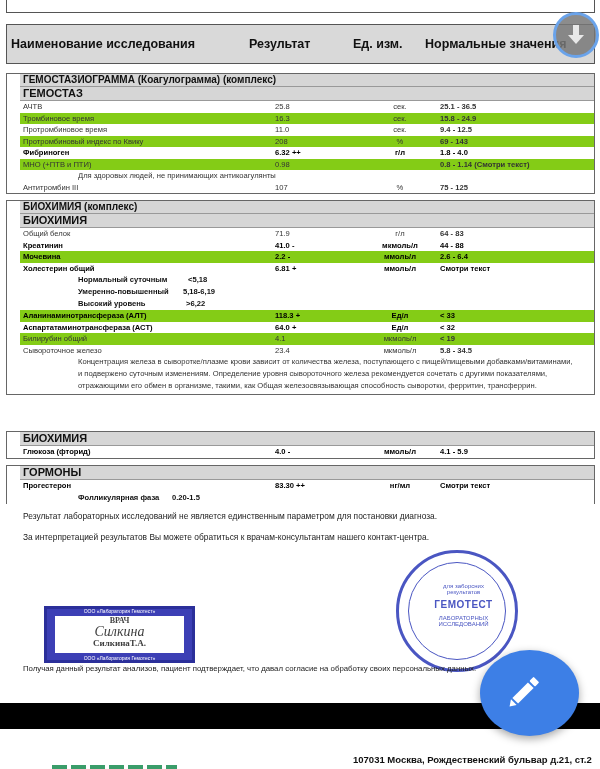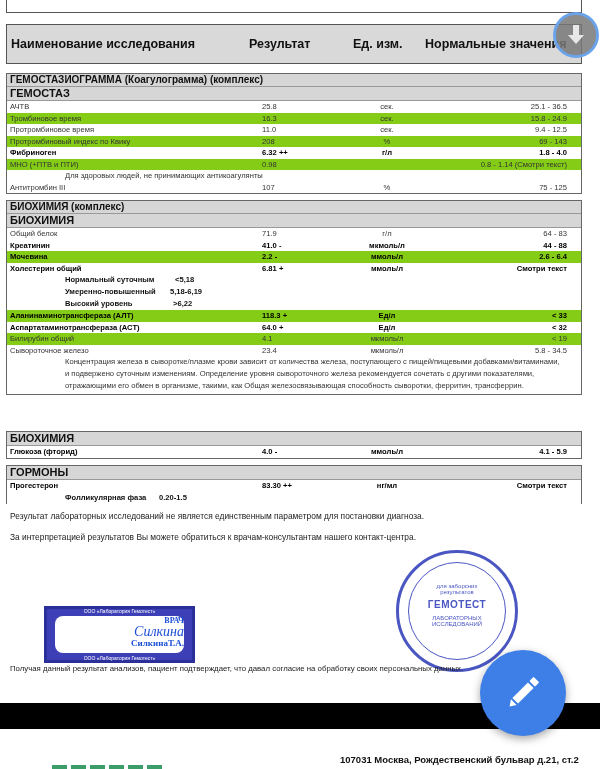--- a/index.html
+++ b/index.html
@@ -1,42 +1,42 @@
 <!DOCTYPE html>
 <html><head>
 <meta charset="utf-8">
 <style>
   html, body { margin:0; padding:0; }
   body { width:600px; height:769px; overflow:hidden; background:#ffffff; position:relative;
          font-family:"Liberation Sans", sans-serif; color:#111; }
-  .abs { position:absolute; }
+  .abs { position:absolute;padding-left:13px; }
   .topbox { left:6px; top:-2px; width:574px; height:14px; border:1px solid #555; border-top:none; background:#fff; }
   .colhead { left:6px; top:24px; width:574px; height:38px; background:#d9d9d9; border:1px solid #555;
              font-weight:bold; font-size:12.5px; }
   .colhead span { position:absolute; top:12px; }
   .section { left:6px; width:574px; border:1px solid #666; background:#fff; }
   .shead { background:#d6d6d6; font-weight:bold; font-size:10px; height:12px; line-height:12px; padding-left:3px;
            border-bottom:1px solid #999; }
   .shead.big { font-size:11px; height:13px; line-height:13px; }
   .row { position:relative; height:11.5px; font-size:7.6px; line-height:11.5px; color:#333; }
   .row.alt { background:#84cc16; }
   .row.b { font-weight:bold; color:#000; }
   .row .name { position:absolute; left:3px; }
   .row .res { position:absolute; left:255px; width:60px; text-align:left; }
   .row .unit { position:absolute; left:345px; width:70px; text-align:center; }
-  .row .norm { position:absolute; left:420px; width:140px; text-align:right; }
+  .row .norm { position:absolute; left:420px; width:140px; text-align:left;font-weight:bold; }
   .sub { position:relative; height:12px; font-size:7.6px; line-height:12px; font-weight:bold; }
   .sub .k { position:absolute; left:58px; }
   .sub .v { position:absolute; left:163px; }
   .note { font-size:7.6px; color:#333; padding-left:58px; line-height:11.5px; }
   .note2 { font-size:7.6px; color:#333; line-height:12px; padding:0 20px 2px 58px; }
   .para { left:10px; font-size:8.4px; color:#222; }
   .stamp-rect { left:44px; top:606px; width:151px; height:57px; border:3px solid #2b2f9a; background:#3c3fb5;
                 color:#fff; box-sizing:border-box; }
-  .stamp-inner { position:absolute; left:8px; top:7px; right:8px; bottom:7px; background:#fff; color:#1d4ed8; text-align:right;border-radius:8px; }
+  .stamp-inner { position:absolute; left:8px; top:7px; right:8px; bottom:7px; background:#fff; color:#404040; text-align:center; }
   .stamp-circle { left:396px; top:550px; width:122px; height:122px; border-radius:50%; border:3px solid #4a56c2;
                   box-sizing:border-box; color:#4a56c2; text-align:center; }
   .blackbar { left:0; top:703px; width:600px; height:26px; background:#000; }
   .fab { left:480px; top:650px; width:86px; height:86px; border-radius:50%; background:#3d7fe6;
          box-shadow:0 3px 8px rgba(0,0,0,0.35); }
   .dl { left:553px; top:12px; width:46px; height:46px; border-radius:50%; background:rgba(120,120,120,0.85);
         border:3px solid #6aa3ea; box-sizing:border-box; }
 </style>
 </head>
 <body>

